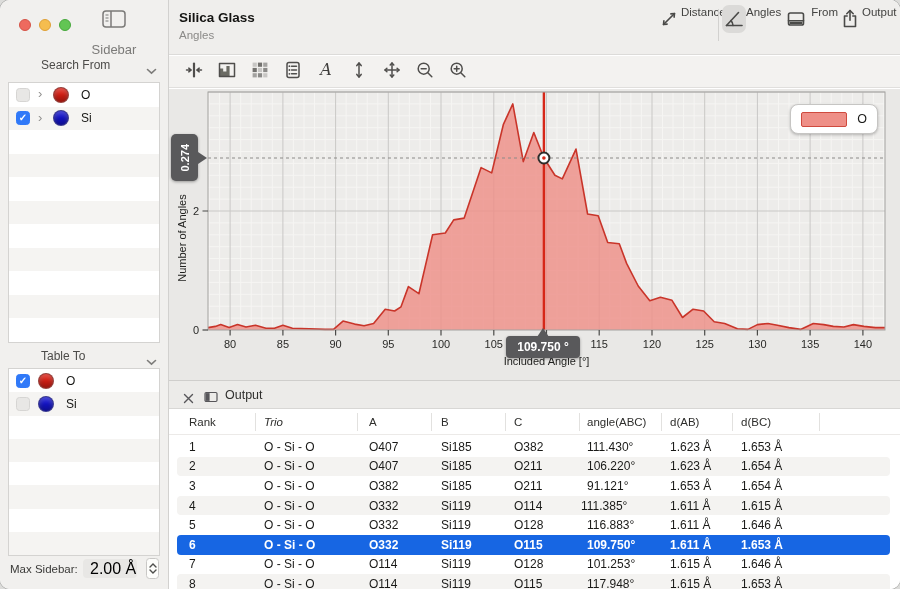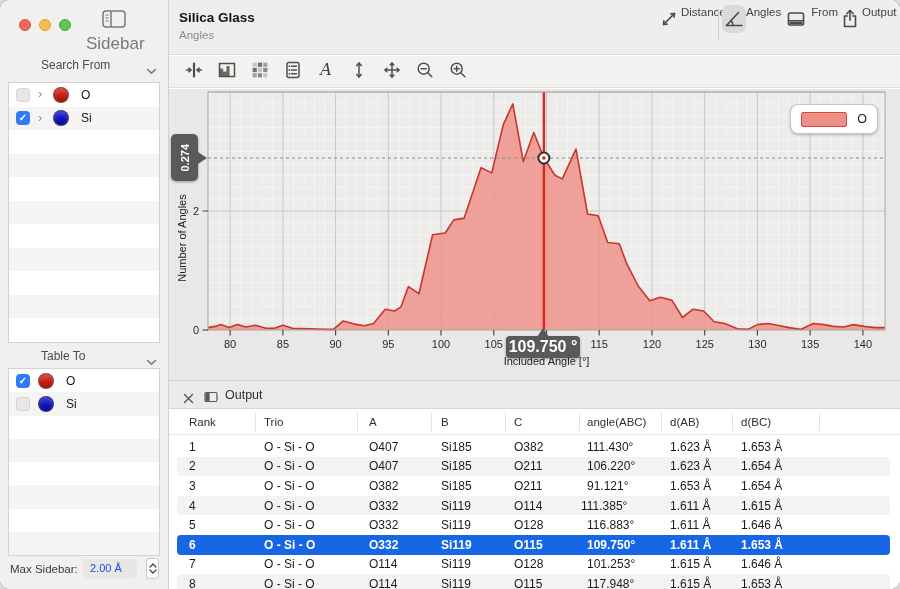--- a/index.html
+++ b/index.html
@@ -8,38 +8,38 @@
           font-family:"Liberation Sans","DejaVu Sans",sans-serif;outline:1px solid rgba(0,0,0,.18);}
 
   
   .sidebar{position:absolute;left:0;top:0;width:169px;height:589px;background:#f1f0ee;border-right:1px solid #d2d1cf;}
   .traffic{position:absolute;left:19px;top:19px;display:flex;gap:8px;}
   .tl{width:12px;height:12px;border-radius:50%;}
   .tl.r{background:#ee6a5f;border:1px solid #d55347;}
   .tl.y{background:#f5bd4f;border:1px solid #dfa036;}
   .tl.g{background:#62c554;border:1px solid #47a83c;}
   .side-toggle{position:absolute;left:86px;top:10px;width:56px;text-align:center;color:#7b7a78;}
-  .side-toggle .lab{font-size:17px;margin-top:2px;text-align:center;}
+  .side-toggle .lab{font-size:13px;margin-top:10px;text-align:center;}
   .sec{position:absolute;left:0;width:169px;height:16px;}
   .sec .t{position:absolute;left:12px;top:0;font-size:12px;color:#4c4b49;margin-left:29px;}
   .sec .ch{position:absolute;right:12px;top:3px;}
   .slist{position:absolute;left:8px;width:152px;background:#fff;border:1px solid #d4d3d1;overflow:hidden;}
   .lrow{display:flex;align-items:center;padding-left:7px;}
   .lrow.alt{background:#f5f4f2;}
   .cb{width:14px;height:14px;border-radius:3.5px;background:#e8e7e5;border:1px solid #d6d5d3;flex:none;margin-right:8px;
       font:700 10px/12px "Liberation Sans",sans-serif;color:#fff;text-align:center;}
   .cb.on{background:var(--cb);border-color:var(--cb);}
   .disc{width:15px;flex:none;color:#91908e;font-size:13px;line-height:13px;margin-top:-2px;}
   .atom{width:16px;height:16px;border-radius:50%;flex:none;margin-right:12px;border:1px solid rgba(95,95,95,.55);
         box-shadow:inset 0 -4px 6px rgba(0,0,0,.30), inset 0 3px 4px rgba(255,255,255,.25);}
   .ltxt{font-size:12px;color:#161614;}
   .maxd{position:absolute;left:0;top:556px;width:169px;height:30px;}
   .maxd .lab{position:absolute;left:10px;top:7px;font-size:11.5px;color:#3a3a38;}
   .maxd .field{position:absolute;left:83px;top:3px;width:54px;height:19px;background:#e8e7e5;border-radius:4px;
-               font-size:11px;color:#1d4ed8;line-height:19px;padding-left:7px;}
+               font-size:16px;color:#000000;line-height:19px;padding-left:7px;}
   .stepper{position:absolute;left:146px;top:2px;width:13px;height:21px;background:#fdfdfb;border:1px solid #c9c8c6;
            border-radius:3.5px;display:flex;flex-direction:column;align-items:center;justify-content:center;gap:1px;}
 
   
   .main{position:absolute;left:169px;top:0;width:731px;height:589px;background:#fff;}
   .mhead{position:absolute;left:0;top:0;width:731px;height:55px;background:#efeeec;border-bottom:1px solid #dcdbd9;}
   .title{position:absolute;left:10px;top:10px;font-size:13.5px;font-weight:700;color:#141412;}
   .subtitle{position:absolute;left:10px;top:29px;font-size:11.5px;color:#8b8a88;}
   .tb{position:absolute;top:5px;right:4px;display:flex;align-items:flex-start;}
   .tb-btn{display:flex;flex-direction:row;align-items:flex-start;width:58px;cursor:default;}
@@ -57,21 +57,21 @@
   .legend{position:absolute;top:15px;right:22px;height:30px;background:#fff;border:1px solid #c6c5c3;border-radius:8px;
           box-shadow:0 1px 3px rgba(0,0,0,.25);display:flex;align-items:center;padding:0 10px;gap:10px;}
   .lg-swatch{width:46px;height:15px;border-radius:2px;border:1px solid #cf4a3e;}
   .lg-label{font-size:12.5px;color:#1c1c1a;}
   .ybadge{position:absolute;left:2px;top:45px;width:27px;height:47px;background:var(--badge);border-radius:5px;
           box-shadow:0 1px 3px rgba(0,0,0,.35);display:flex;align-items:center;justify-content:center;}
   .ybadge span{writing-mode:vertical-rl;transform:rotate(180deg);color:#fff;font-size:11px;font-weight:700;}
   .ybadge::after{content:'';position:absolute;right:-9px;top:50%;margin-top:-6px;
                  border-top:6px solid transparent;border-bottom:6px solid transparent;border-left:9px solid var(--badge);}
   .xbadge{position:absolute;left:337px;top:247px;width:74px;height:22px;background:var(--badge);border-radius:4px;
-          box-shadow:0 1px 3px rgba(0,0,0,.35);color:#fff;font-size:16px;font-weight:700;text-align:center;line-height:22px;}
+          box-shadow:0 1px 3px rgba(0,0,0,.35);color:#fff;font-size:12px;font-weight:700;text-align:center;line-height:22px;}
   .xbadge::before{content:'';position:absolute;top:-8px;left:50%;margin-left:-6px;
                   border-left:6px solid transparent;border-right:6px solid transparent;border-bottom:9px solid var(--badge);}
   .xlabel{position:absolute;left:39px;width:677px;top:266px;text-align:center;font-size:11px;color:#222220;}
   .ylabel{position:absolute;left:-57px;top:142px;width:142px;height:14px;transform:rotate(-90deg);
           text-align:center;font-size:11px;color:#222220;}
 
   
   .opanel{position:absolute;left:0;top:380px;width:731px;height:209px;background:#fff;overflow:hidden;}
   .op-head{position:absolute;left:0;top:0;width:731px;height:29px;background:#ecebe9;border-top:1px solid #cfcecc;border-bottom:1px solid #d8d7d5;}
   .op-x{position:absolute;left:14px;top:9px;}
@@ -480,21 +480,21 @@
         <span class="op-panelic">
           <svg width="14" height="12" viewBox="0 0 14 12">
               <rect x="1" y="1.5" width="12" height="9" rx="1.2" fill="none" stroke="#57565a" stroke-width="1.2"></rect>
               <rect x="1.6" y="2.1" width="4" height="7.8" fill="#57565a"></rect>
             </svg>
         </span>
         <span class="op-title">Output</span>
       </div>
       <div class="thead" id="table-head">
           <span class="th" style="left: 20px;">Rank</span>
-          <span class="th" style="left: 95px;">Trio</span>
+          <span class="th" style="left: 95px; font-style: italic;">Trio</span>
           <span class="th" style="left: 200px;">A</span>
           <span class="th" style="left: 272px;">B</span>
           <span class="th" style="left: 345px;">C</span>
           <span class="th" style="left: 418px;">angle(ABC)</span>
           <span class="th" style="left: 501px;">d(AB)</span>
           <span class="th" style="left: 572px;">d(BC)</span>
           <span class="hdiv" style="left: 86px;"></span>
           <span class="hdiv" style="left: 188px;"></span>
           <span class="hdiv" style="left: 262px;"></span>
           <span class="hdiv" style="left: 336px;"></span>

